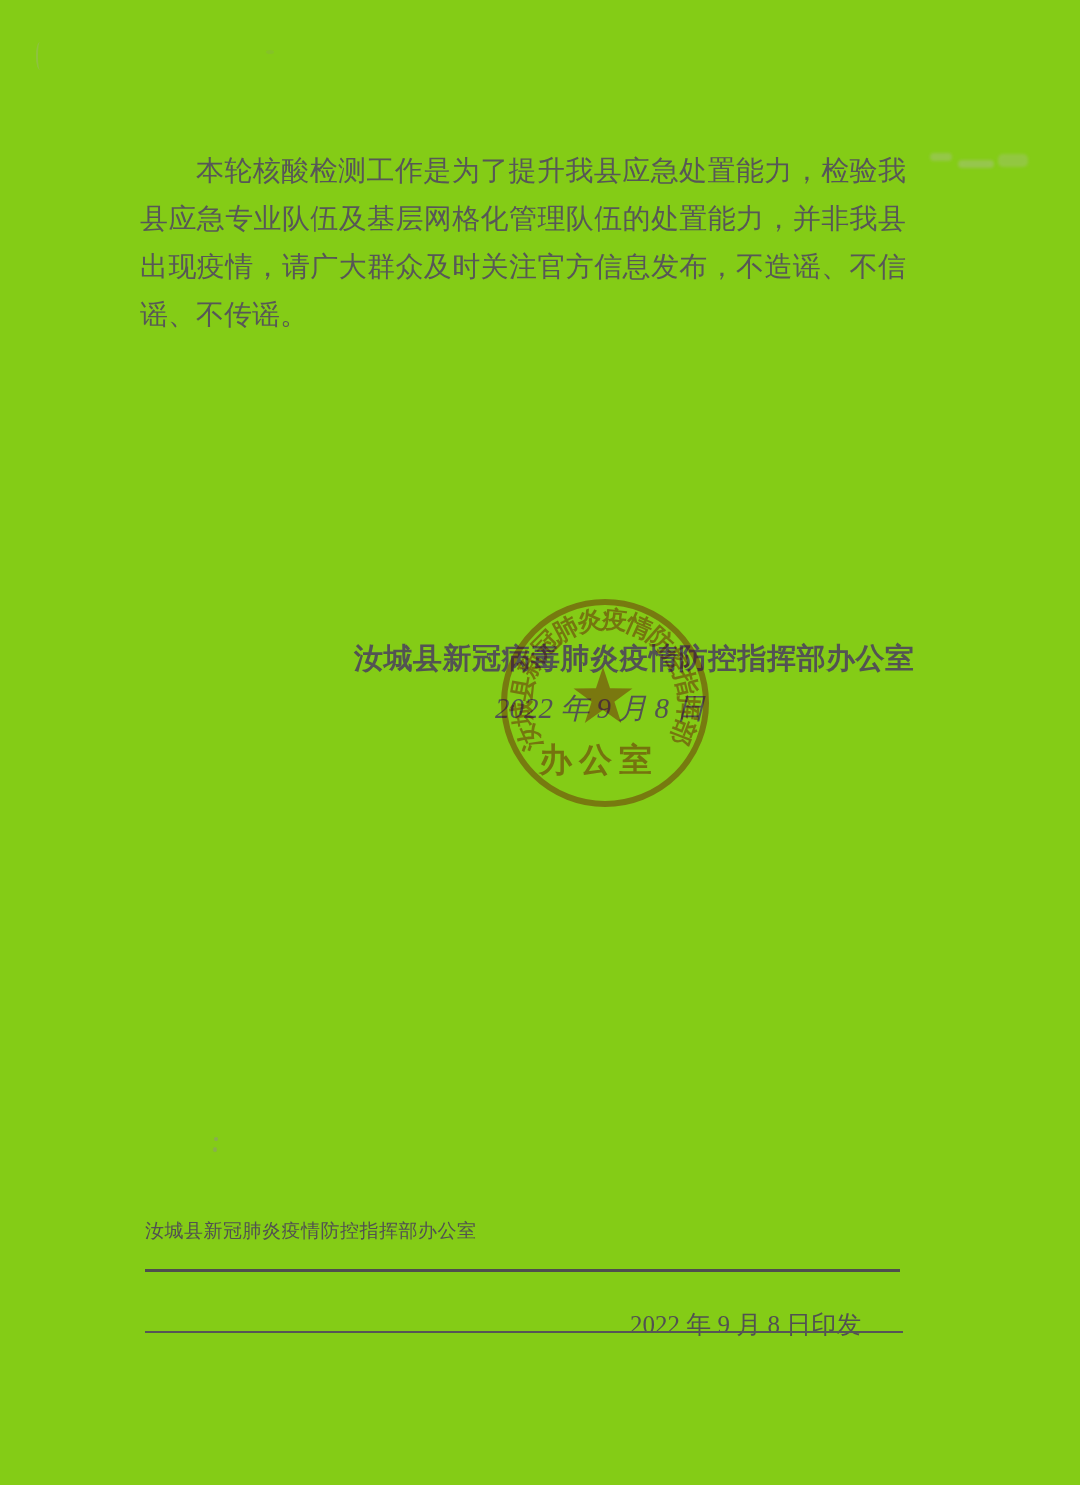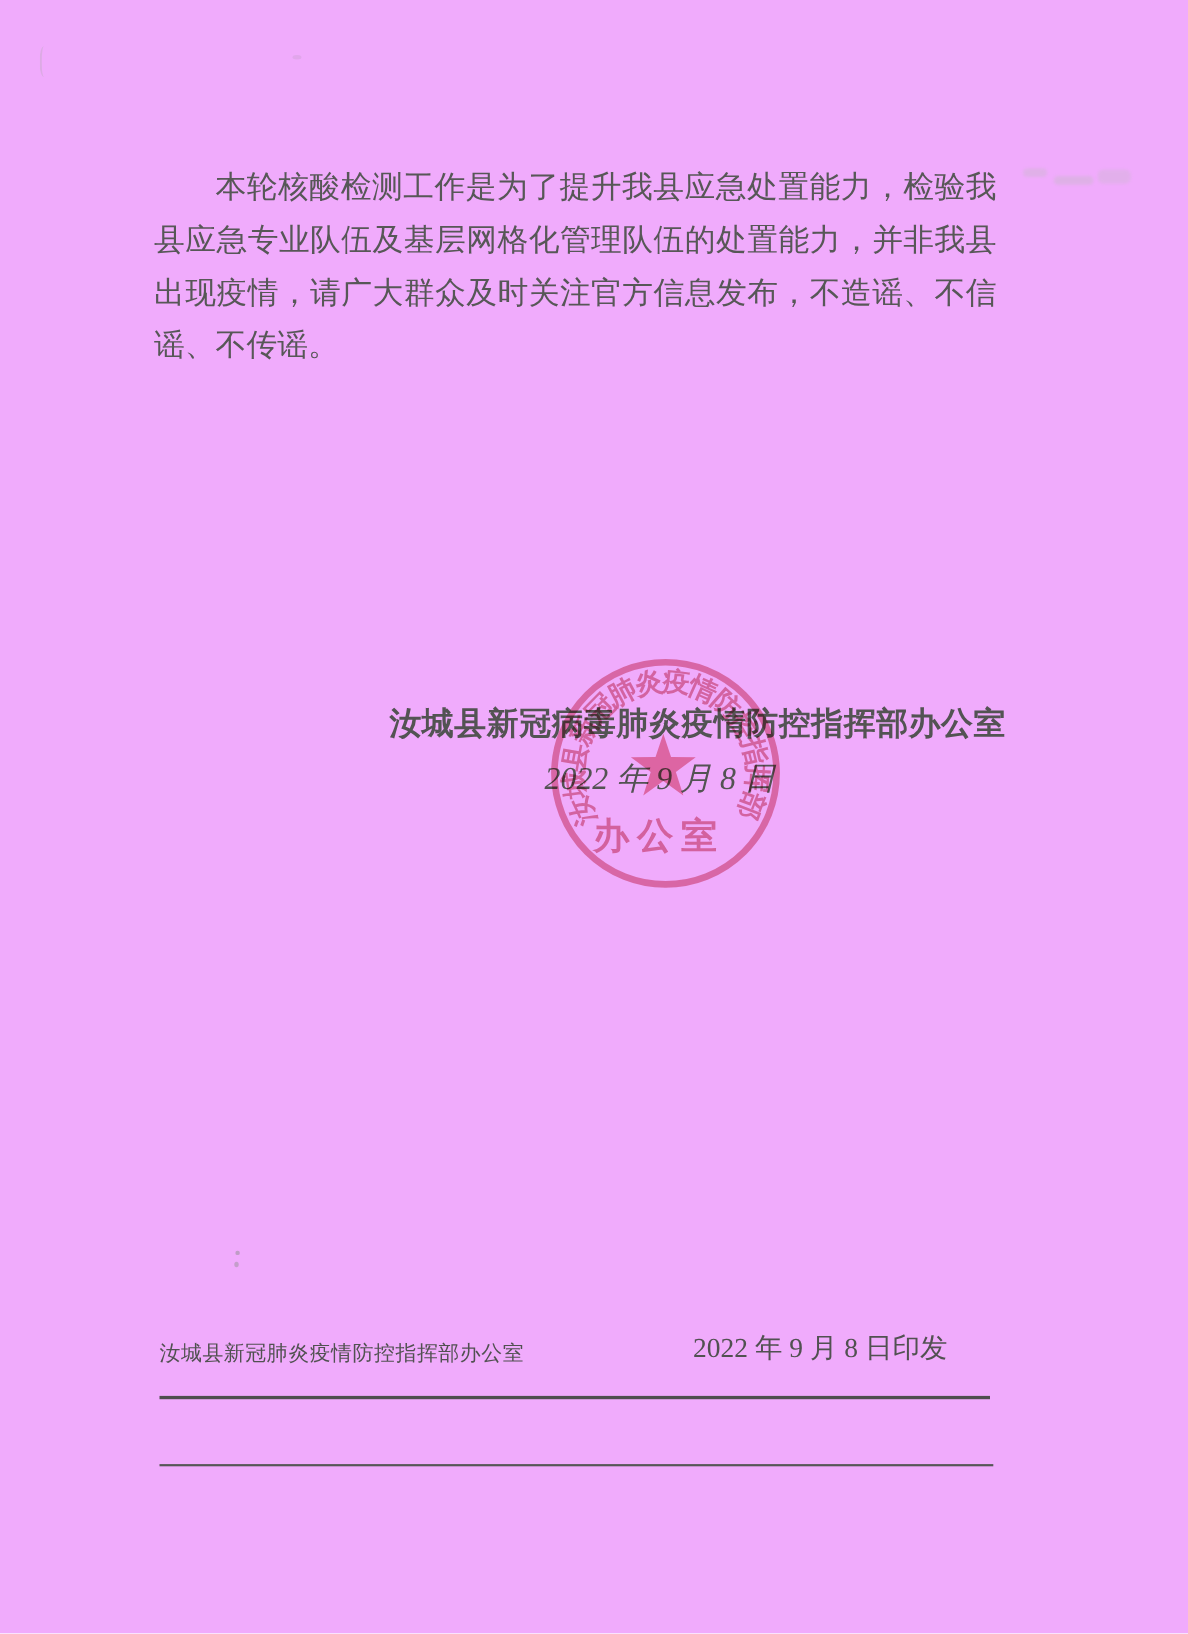--- a/index.html
+++ b/index.html
@@ -4,21 +4,21 @@
 <style>
   html, body {
     margin: 0;
     padding: 0;
     background: #ffffff;
   }
   .page {
     position: relative;
     width: 1080px;
     height: 1485px;
-    background: #f0abfc;
+    background: #84cc16;
     overflow: hidden;
     font-family: "Liberation Serif", "DejaVu Serif", serif;
   }
 
   
   .notice-body {
     position: absolute;
     left: 140px;
     top: 147px;
     width: 766px;
@@ -116,21 +116,21 @@
     top: 1214px;
     font-size: 19px;
     line-height: 34px;
     color: #515151;
     letter-spacing: 0.5px;
     white-space: nowrap;
   }
   .footer-date {
     position: absolute;
     left: 630px;
-    top: 1210px;
+    top: 1308px;
     font-size: 25px;
     line-height: 34px;
     color: #515151;
     white-space: nowrap;
   }
 
   
   .smudge {
     position: absolute;
     background: #bcbcbc;

